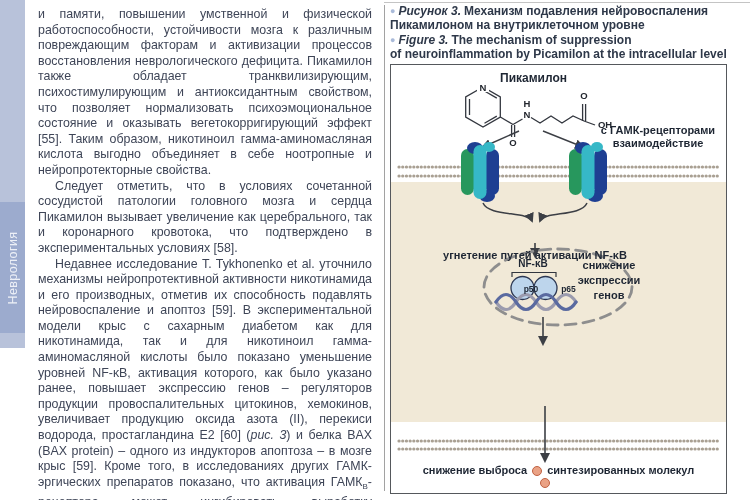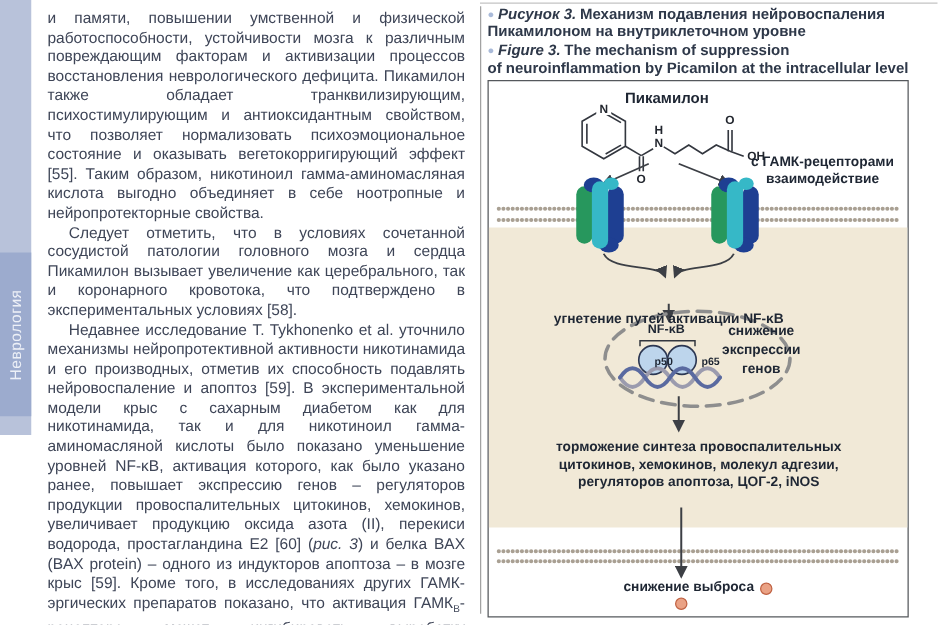--- a/index.html
+++ b/index.html
@@ -156,21 +156,21 @@
       <div class="fig-label" style="left:70px;top:7px;width:145px;font-size:12px;">Пикамилон</div>
       <div class="fig-label" style="left:202px;top:59px;width:130px;">
         <div>с ГАМК-рецепторами</div>
         <div>взаимодействие</div>
       </div>
       <div class="fig-label" style="left:10px;top:160px;width:268px;margin-top:24px;">угнетение путей активации NF-κB</div>
       <div class="fig-label" style="left:111px;top:192px;width:62px;font-size:10px;">NF-κB</div>
       <div class="fig-label" style="left:120px;top:218px;width:40px;font-size:8.5px;">p50</div>
       <div class="fig-label" style="left:143px;top:218px;width:23px;font-size:8.5px;padding-left:23px;">p65</div>
       <div class="fig-label" style="left:180px;top:193px;width:76px;line-height:15px;">снижение экспрессии генов</div>
-      <div class="fig-label" style="left:42px;top:286px;width:252px;line-height:14px;">торможение синтеза провоспалительных цитокинов, хемокинов, молекул адгезии, регуляторов апоптоза, ЦОГ-2, iNOS</div>
       <div class="release-row">
         <span>снижение выброса</span>
         <span class="mol-dot"></span>
+        <span>синтезированных молекул</span>
       </div>
       <span class="mol-dot dot2"></span>
     </div>
   </div>
 </div>
 
 </body></html>

